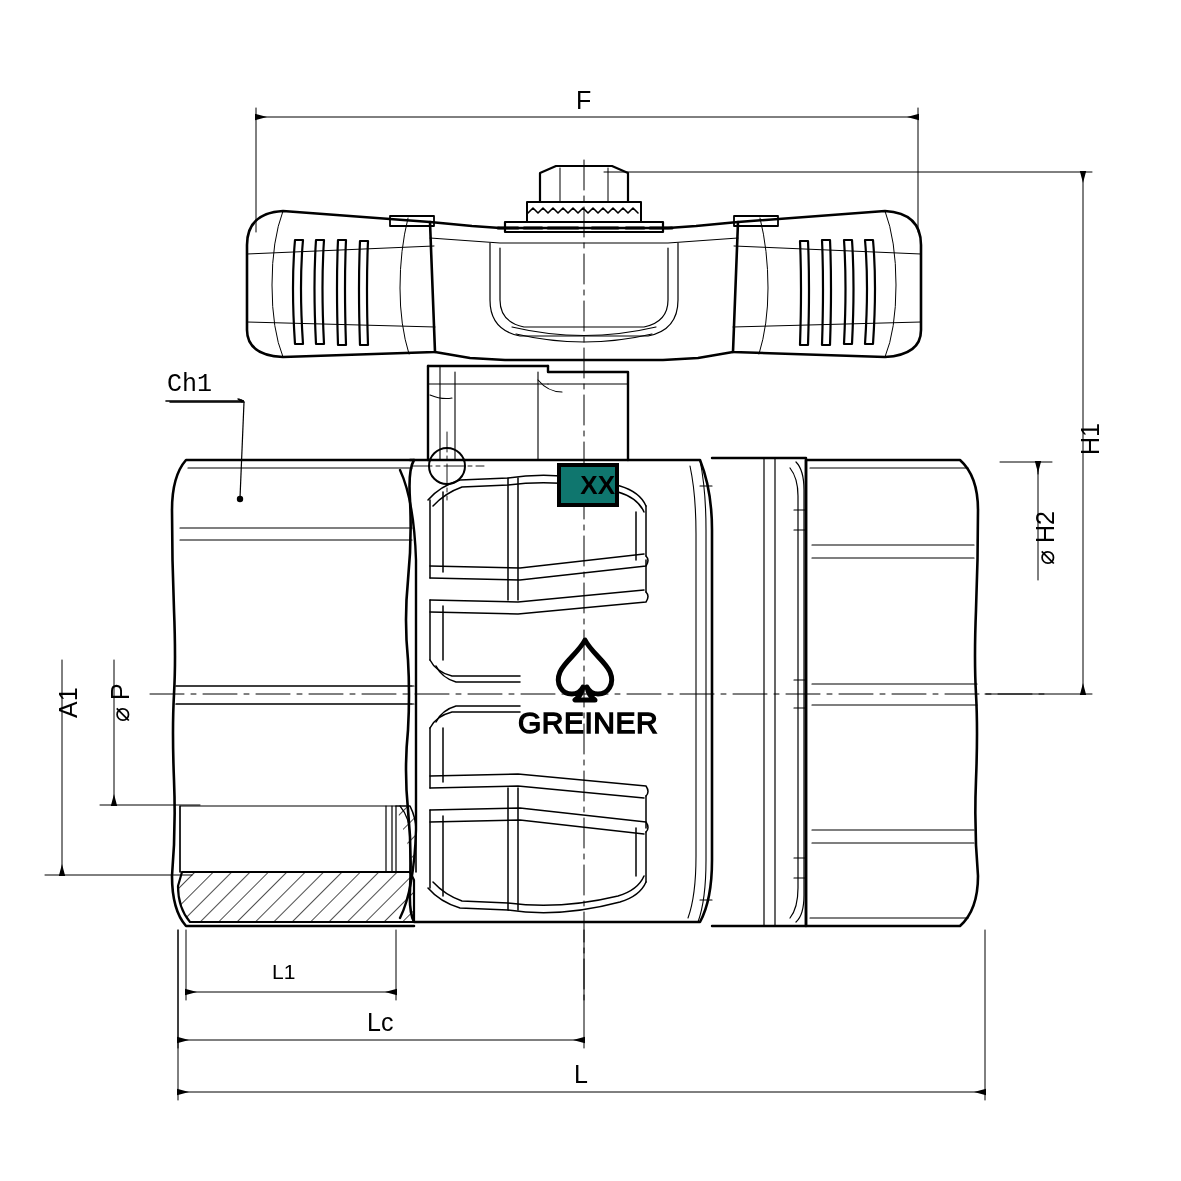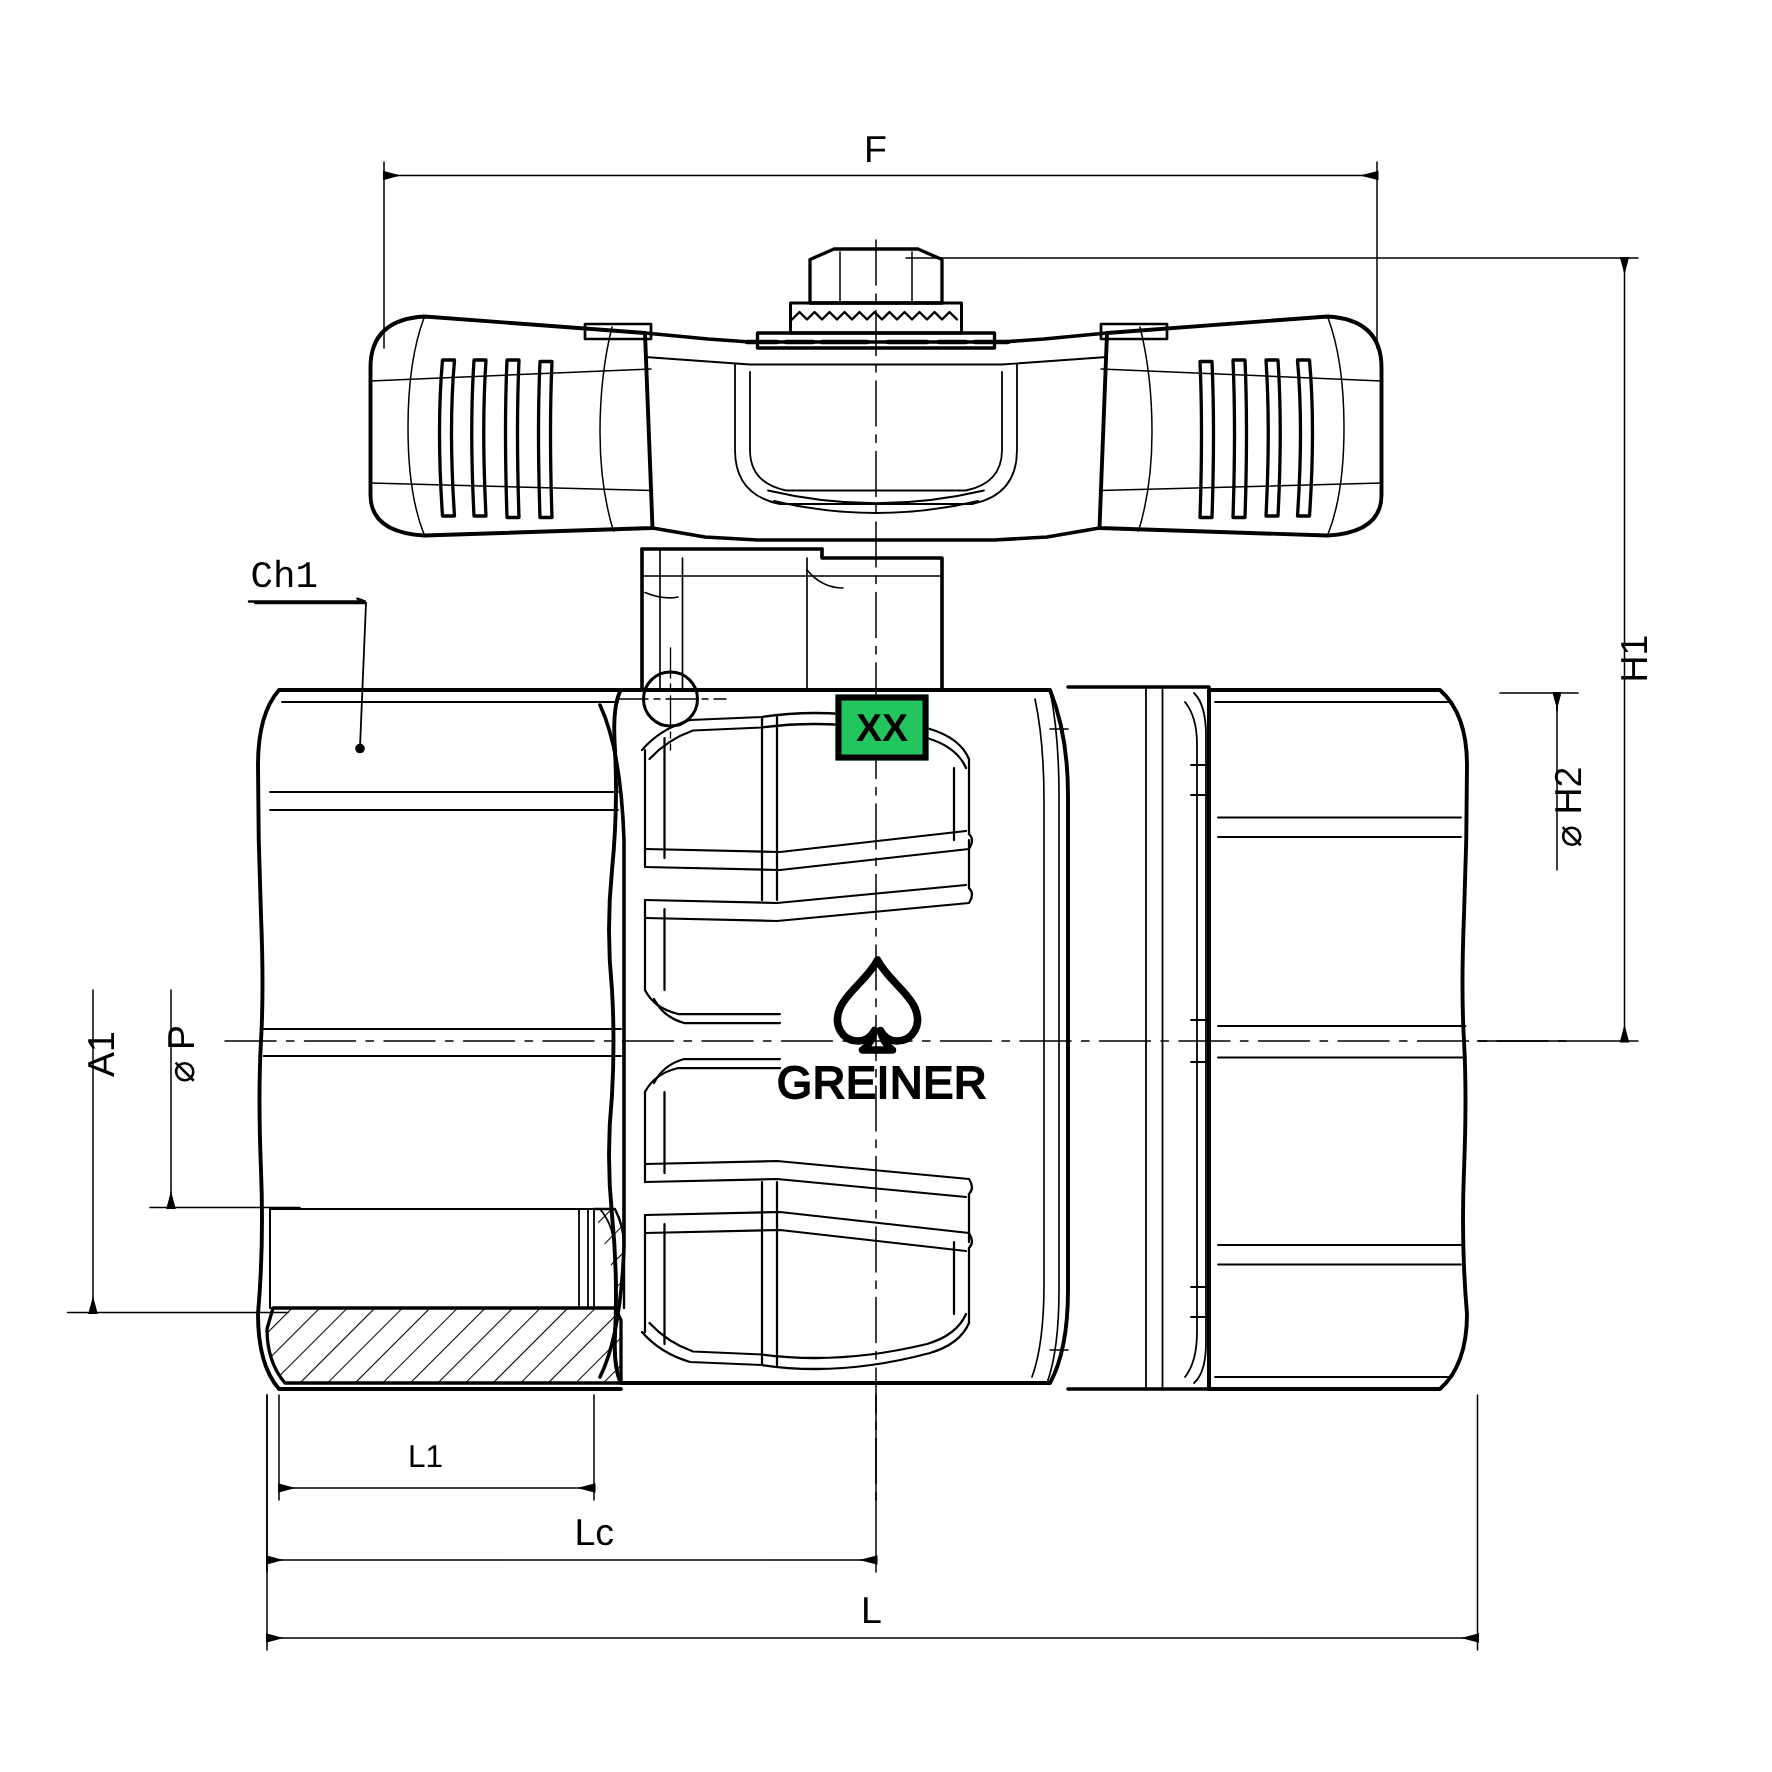--- a/index.html
+++ b/index.html
@@ -353,25 +353,25 @@
 <div class="lbl rot90" style="left:1031px;top:565px;font-size:25px;">⌀ H2</div>
 
 <div class="lbl" style="left:167px;top:370px;font-size:25px;font-family:Liberation Mono, monospace;">Ch1</div>
 
 <div class="lbl rot90" style="left:54px;top:718px;font-size:25px;">A1</div>
 
 <div class="lbl rot90" style="left:106px;top:722px;font-size:25px;">⌀ P</div>
 
 <div class="lbl" style="left:272px;top:960px;font-size:21px;">L1</div>
 
-<div class="lbl" style="left:367px;top:1008px;font-size:25px;margin-left:16px;">Lc</div>
+<div class="lbl" style="left:367px;top:1008px;font-size:25px;">Lc</div>
 
 <div class="lbl" style="left:574px;top:1060px;font-size:25px;">L</div>
 
-<div style="position:absolute;left:557px;top:463px;width:54px;height:36px;border:4px solid #000;background:#22c55e;display:flex;align-items:center;justify-content:center;">
+<div style="position:absolute;left:557px;top:463px;width:54px;height:36px;border:4px solid #000;background:#0f766e;display:flex;align-items:center;justify-content:flex-end;">
   <span style="font-family:'Liberation Sans',sans-serif;font-size:26px;font-weight:bold;color:#000;line-height:1;">XX</span>
 </div>
 
 <div style="position:absolute;left:548px;top:634px;width:74px;height:72px;">
   <svg viewBox="0 0 74 72" width="74" height="72">
     <path d="M37,6
              C31,18 16,28 12,38
              C7,50 14,60 24,60
              C29,60 33,57 35,53
              C34,59 31,63 27,66

